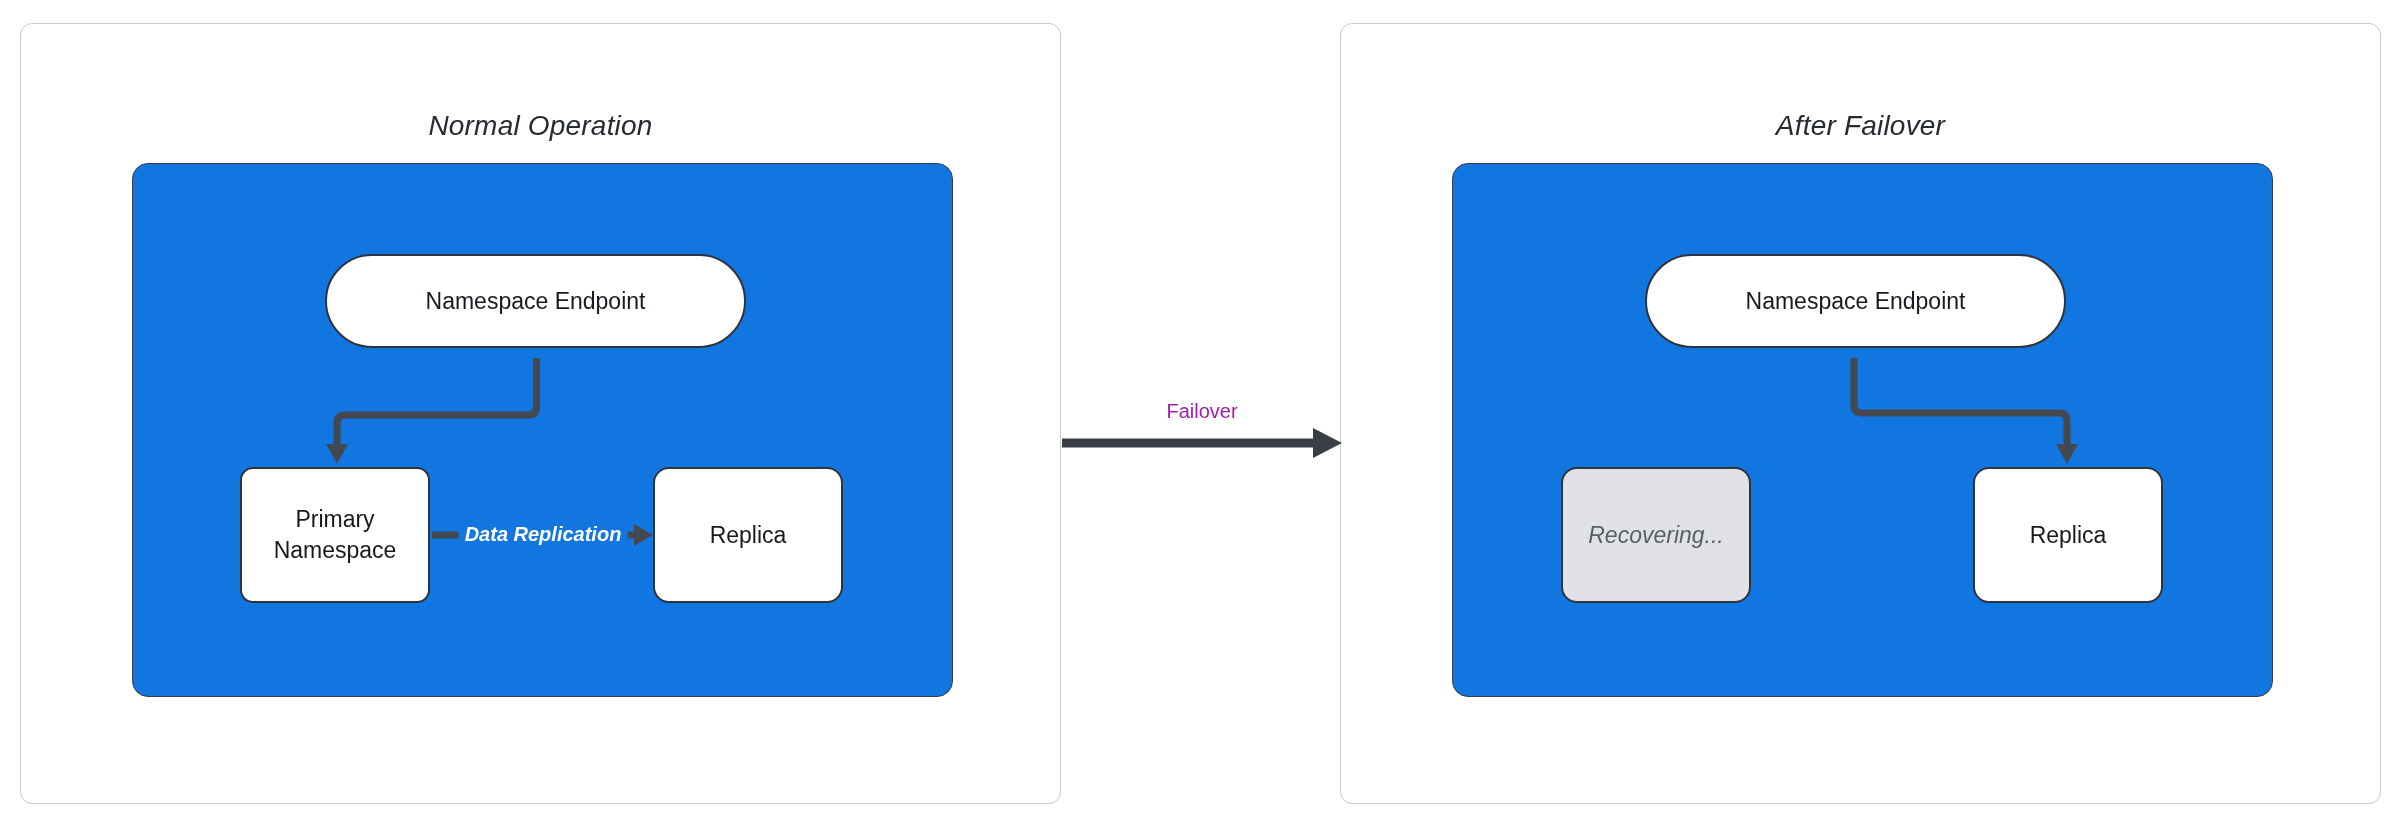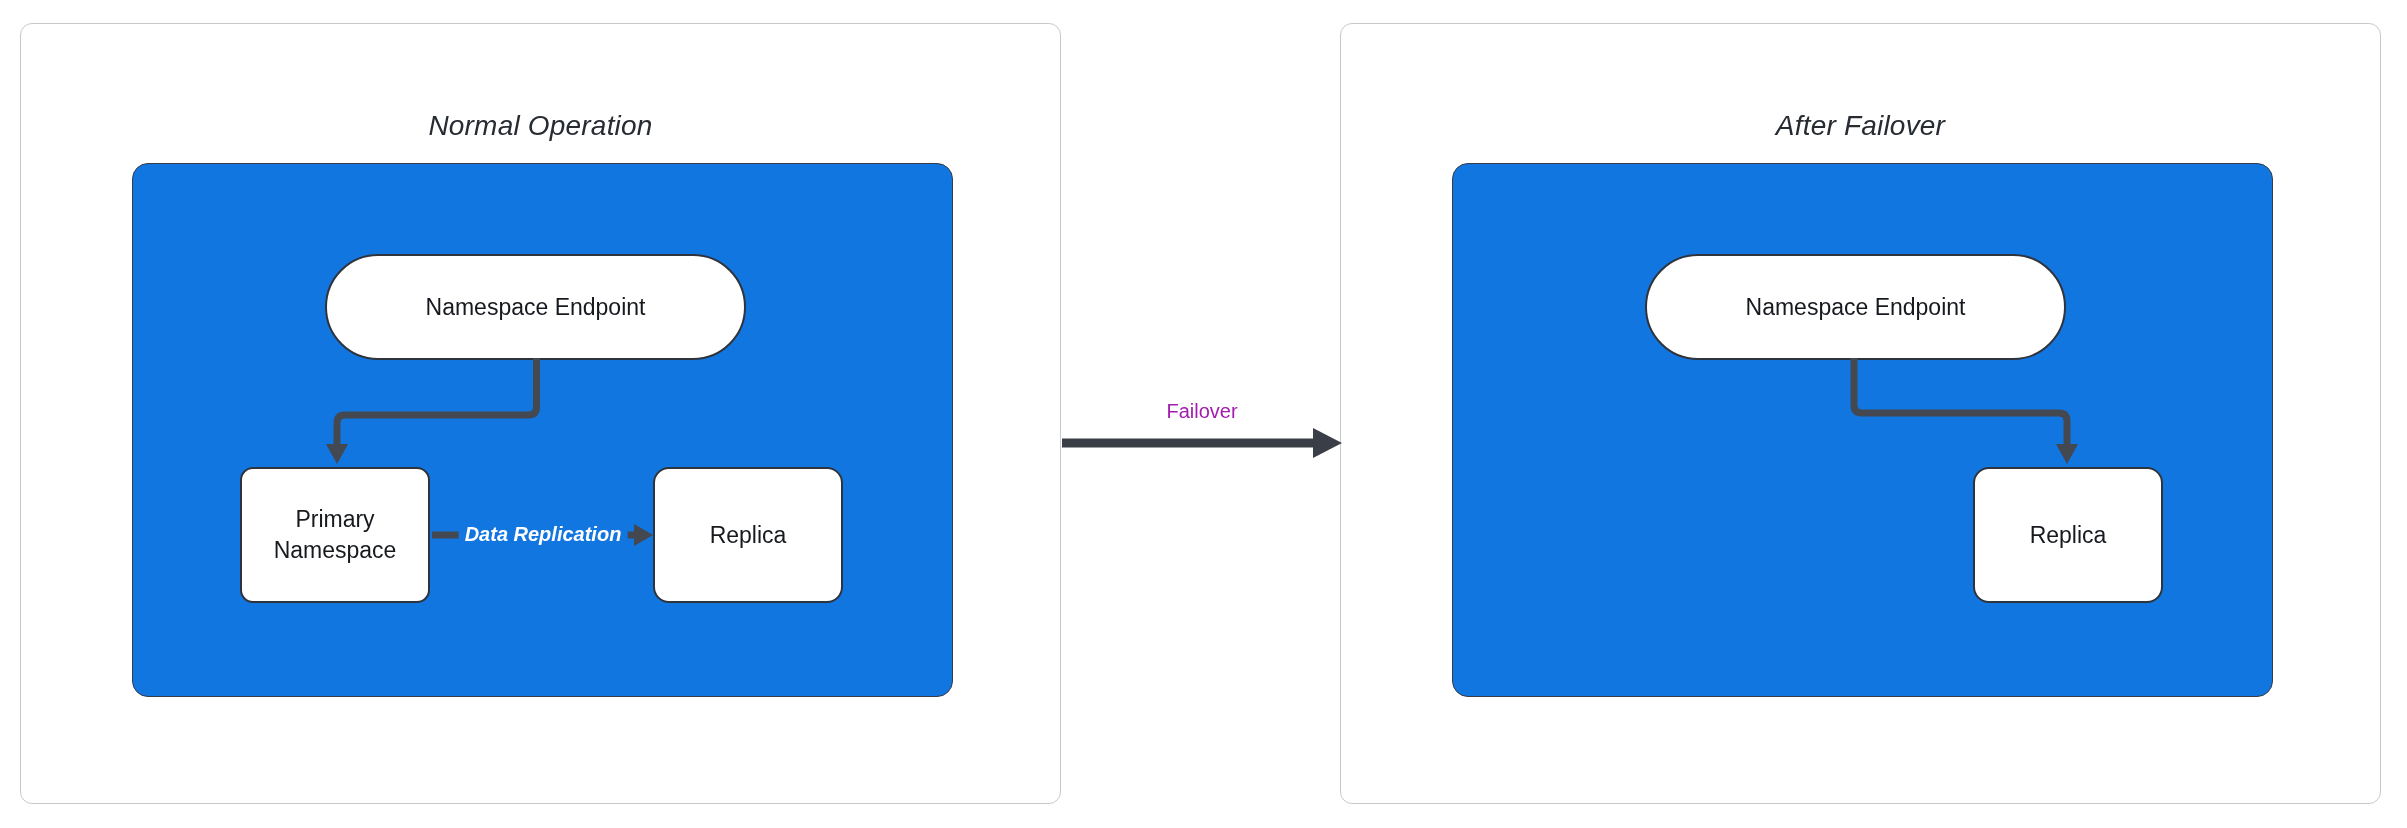--- a/index.html
+++ b/index.html
@@ -19,21 +19,21 @@
     font-size:28px;font-style:italic;color:#272b32;letter-spacing:0.2px;
   }
   .cluster{
     position:absolute;top:163px;width:821px;height:534px;
     background:#1276e0;border:1.5px solid #383d45;border-radius:16px;
     box-sizing:border-box;
   }
   .cluster.left{left:132px;}
   .cluster.right{left:1452px;}
   .stadium{
-    position:absolute;top:254px;width:421px;height:106px;
+    position:absolute;top:254px;width:421px;height:94px;
     background:#ffffff;border:2.5px solid #2f333b;border-radius:53px;
     box-sizing:border-box;display:flex;align-items:center;justify-content:center;
     font-size:23px;color:#16191e;
   }
   .stadium.left{left:325px;}
   .stadium.right{left:1645px;}
   .node{
     position:absolute;top:467px;width:190px;height:136px;
     background:#ffffff;border:2.5px solid #2f333b;border-radius:16px;
     box-sizing:border-box;display:flex;align-items:center;justify-content:center;
@@ -76,20 +76,23 @@
     <span>Replica</span>
   </div>
 
   <div class="panel right">
     <div class="panel-title">After Failover</div>
   </div>
   <div class="cluster right"></div>
   <div class="stadium right">
     <span>Namespace Endpoint</span>
   </div>
+  <div class="node recovering">
+    <span>Recovering...</span>
+  </div>
   <div class="node replica-right">
     <span>Replica</span>
   </div>
 
   <svg id="connectors" viewBox="0 0 2407 828" xmlns="http://www.w3.org/2000/svg">
 
     <path d="M 536.5 358 L 536.5 407 Q 536.5 415 528.5 415 L 345 415 Q 337 415 337 423 L 337 446" fill="none" stroke="#434851" stroke-width="7"></path>
     <polygon points="326,444 348,444 337,464" fill="#434851"></polygon>
 
     <path d="M 432 535 L 636 535" fill="none" stroke="#434851" stroke-width="7"></path>

